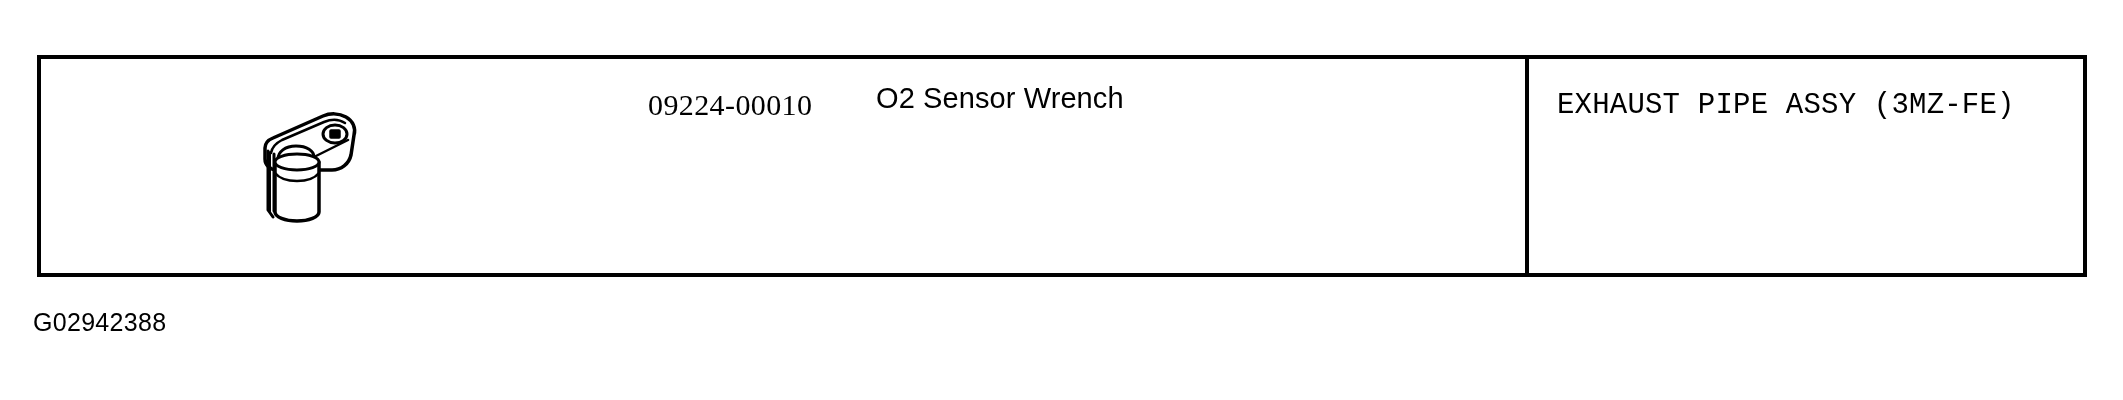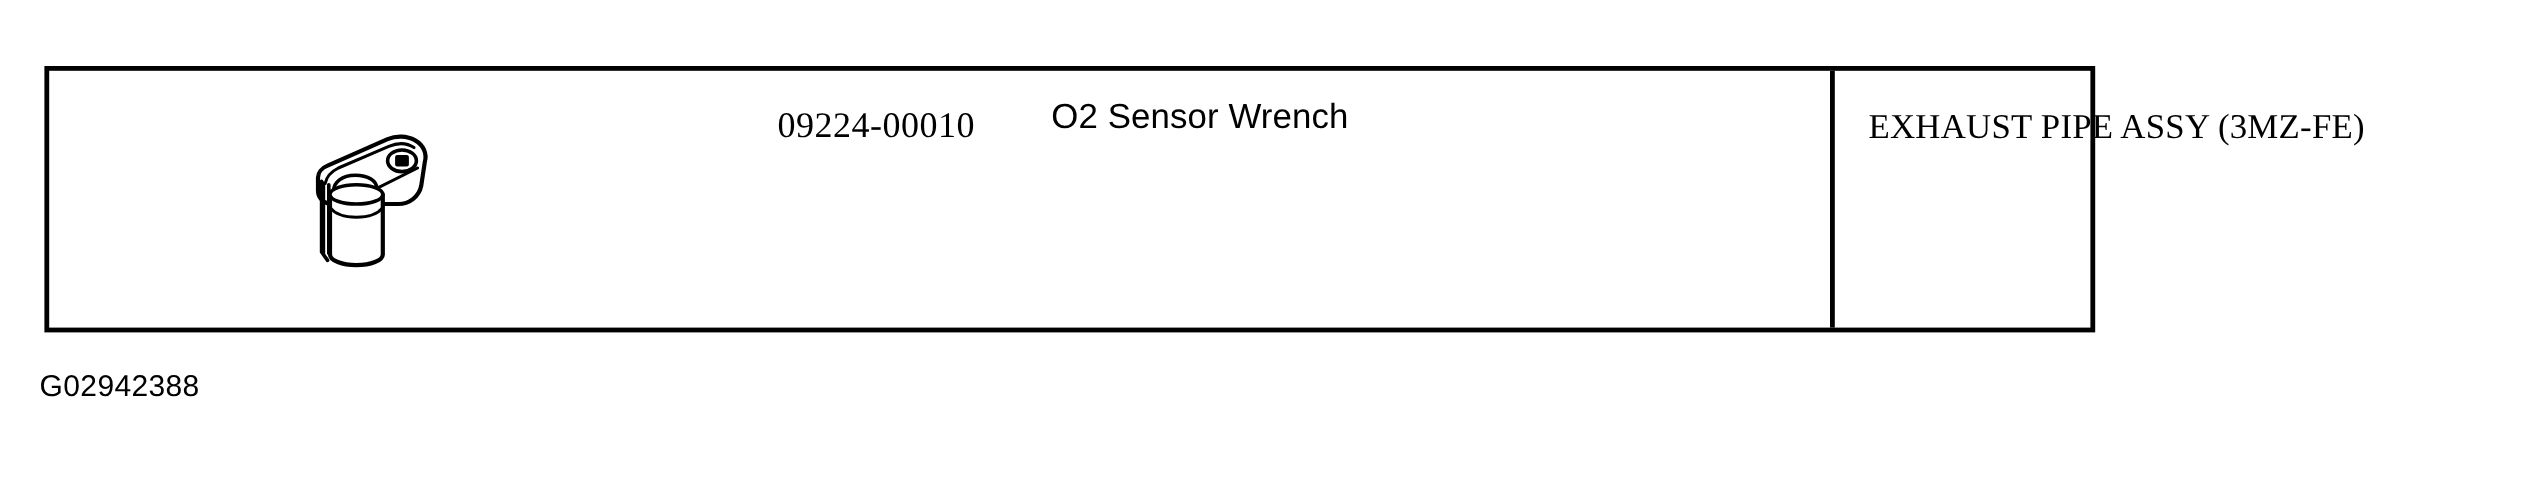--- a/index.html
+++ b/index.html
@@ -16,21 +16,21 @@
     font-family: "Liberation Sans", sans-serif;
     color: #000000;
     -webkit-font-smoothing: none;
   }
 
   
   .sst-table {
     position: absolute;
     left: 37px;
     top: 55px;
-    width: 1709px;
+    width: 2050px;
     height: 222px;
     box-sizing: border-box;
     border: 4px solid #000000;
     display: flex;
     flex-direction: row;
     background: #ffffff;
   }
 
   .cell-left {
     position: relative;
@@ -82,21 +82,21 @@
     letter-spacing: 0.1px;
     white-space: nowrap;
     line-height: 36px;
   }
 
   
   .application {
     position: absolute;
     left: 28px;
     top: 29px;
-    font-family: Liberation Serif, serif;
+    font-family: Liberation Mono, monospace;
     font-size: 29px;
     letter-spacing: 0.2px;
     white-space: nowrap;
     line-height: 36px;
   }
 
   
   .figure-caption {
     position: absolute;
     left: 33px;

